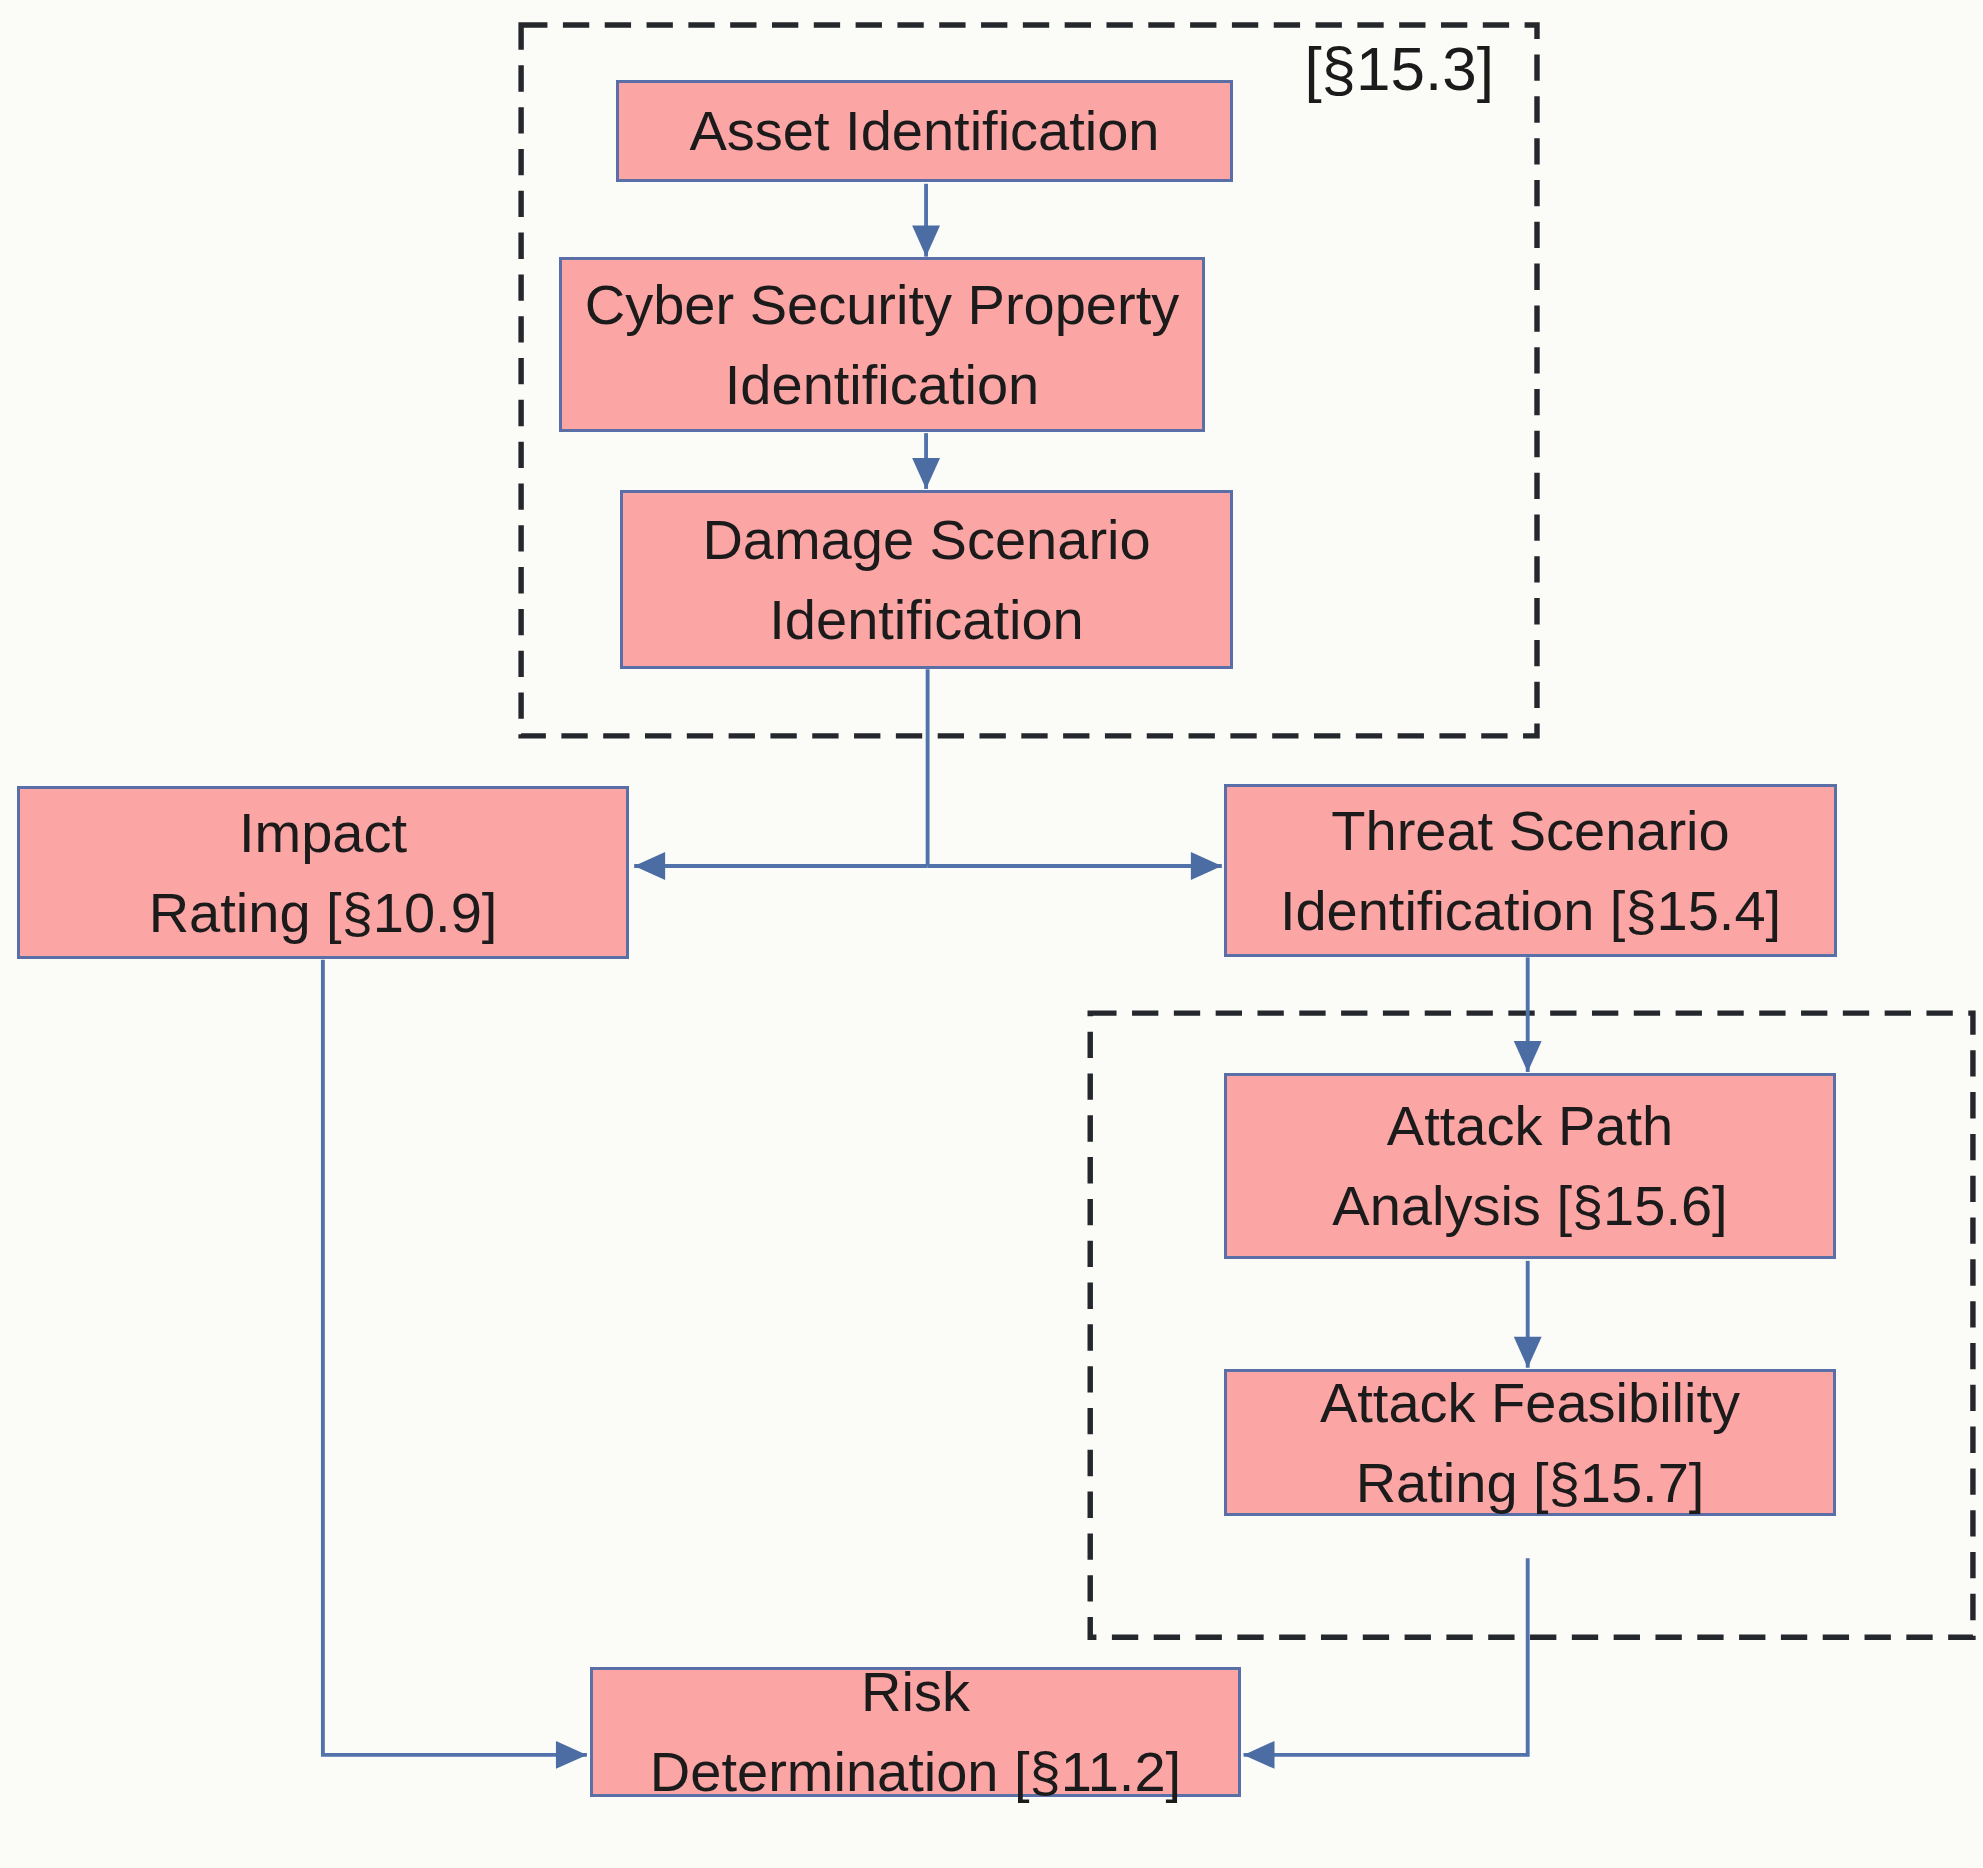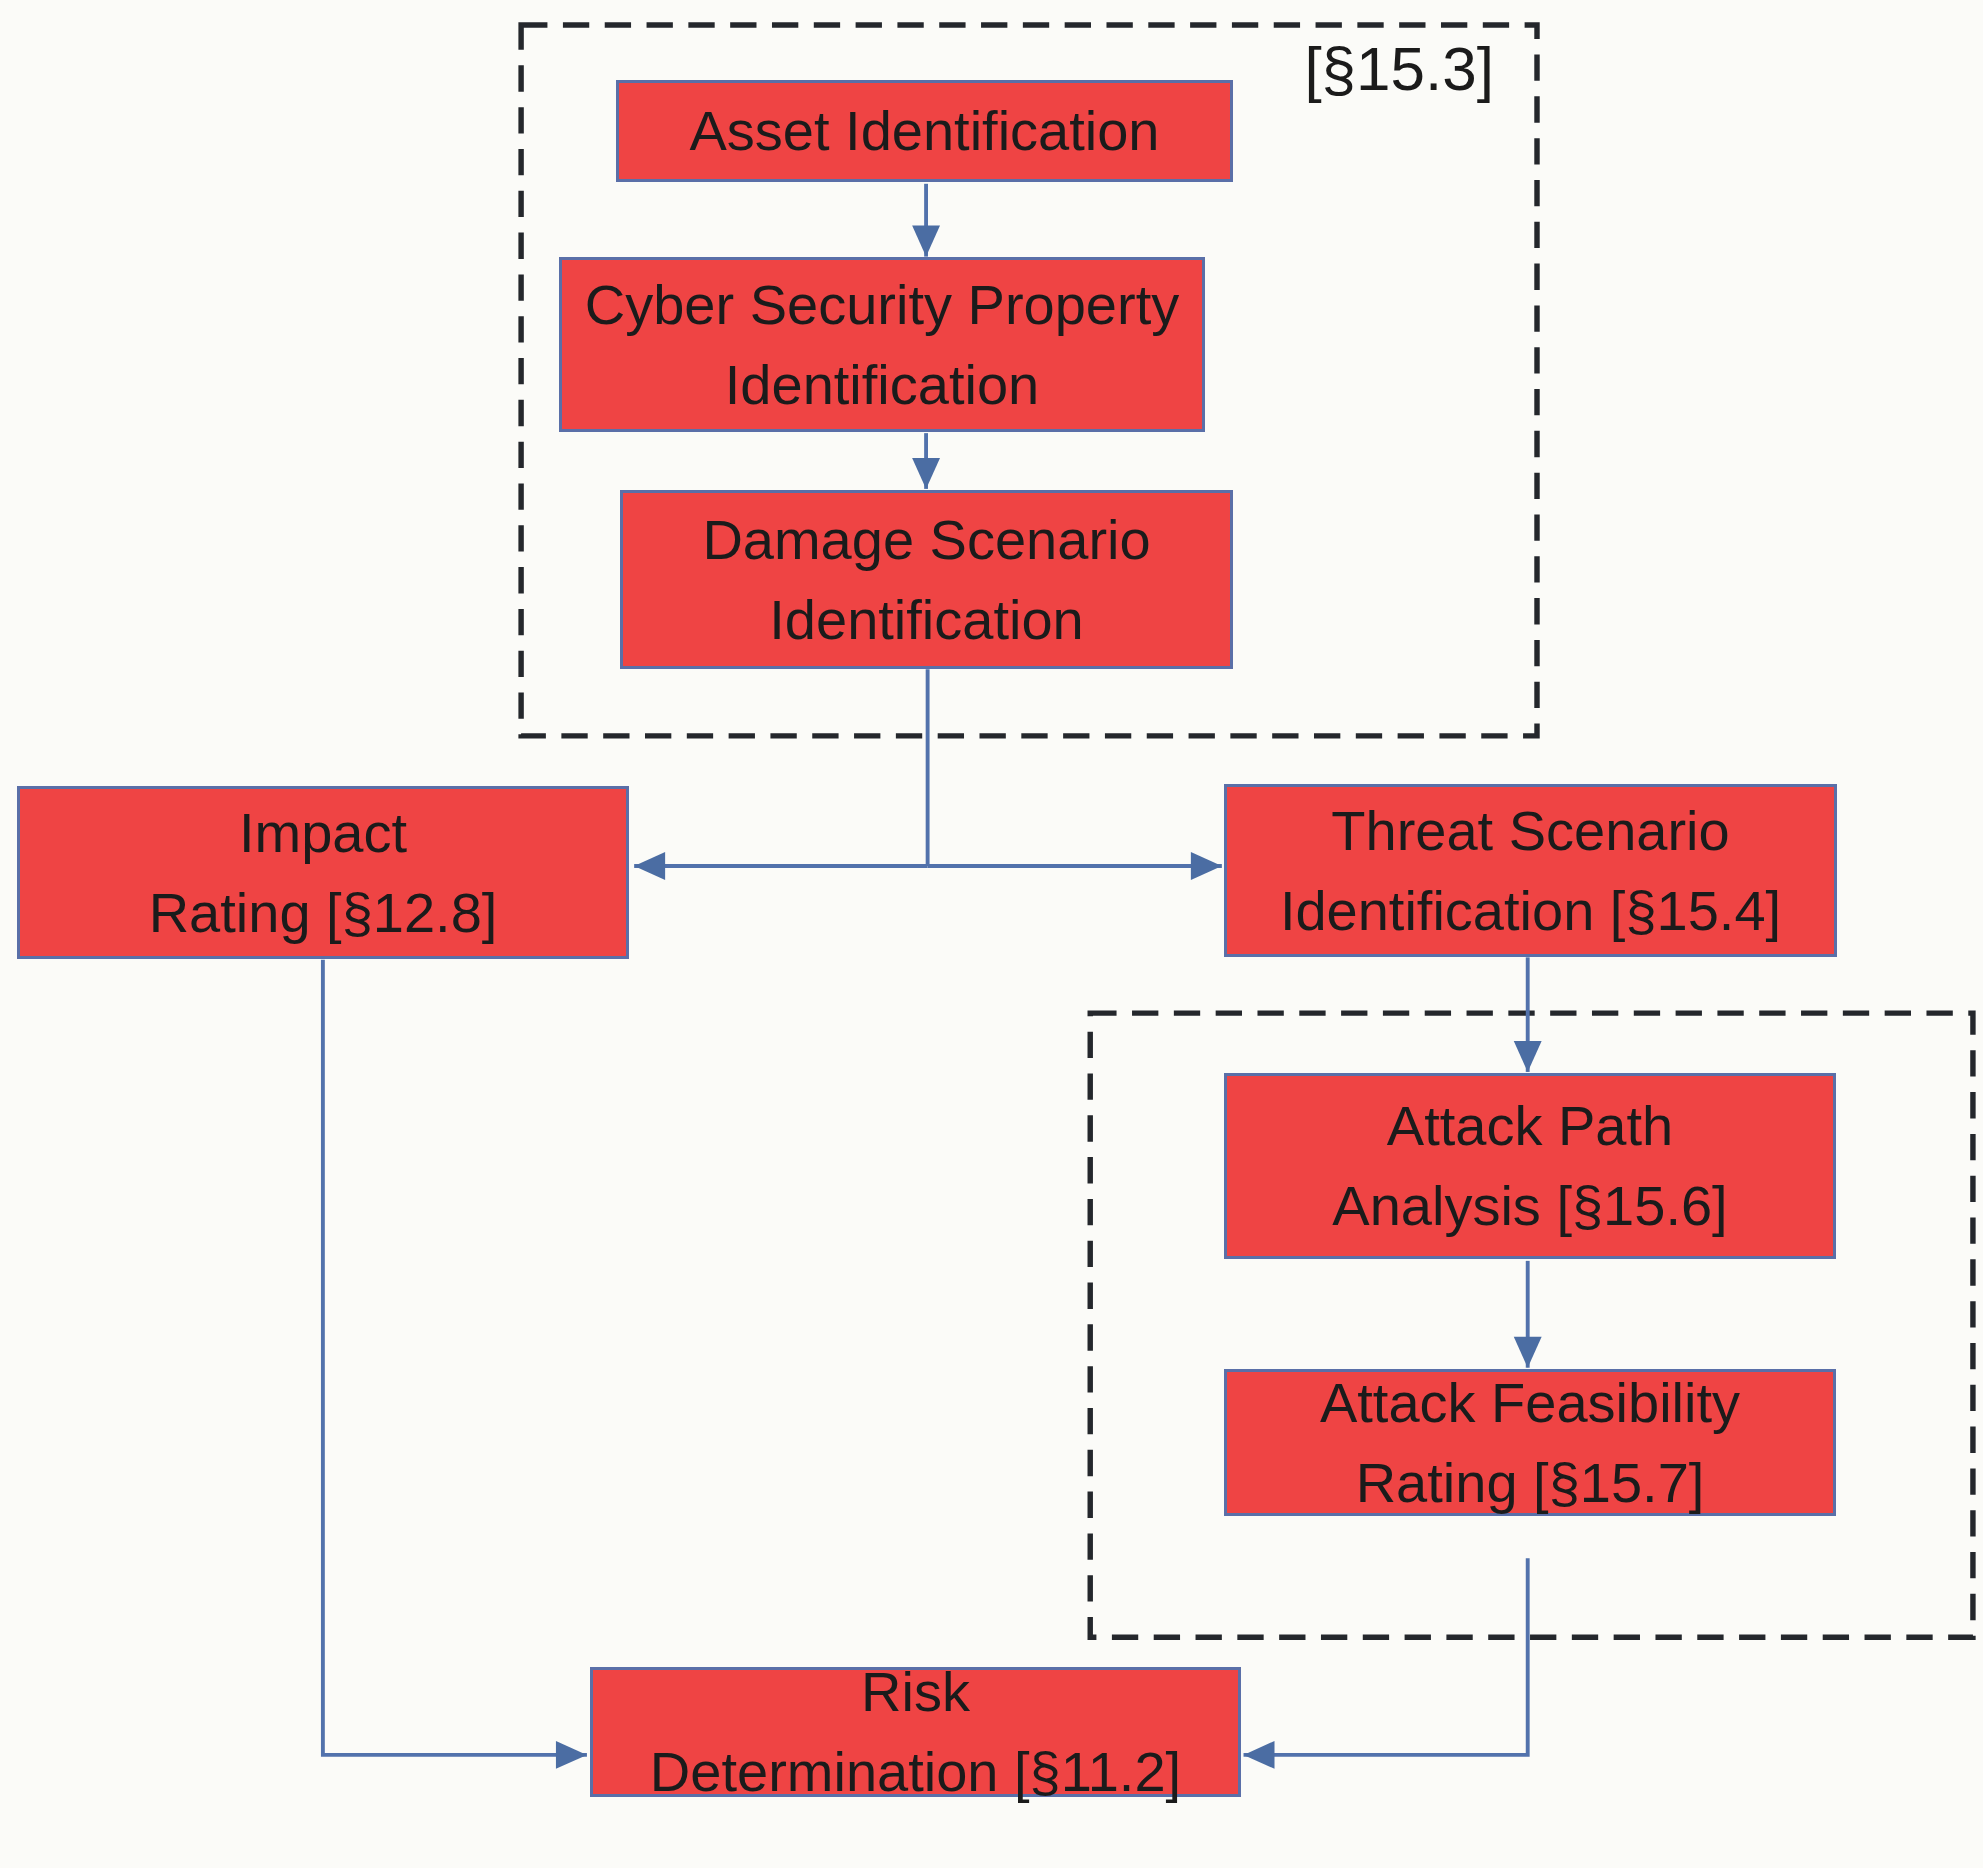--- a/index.html
+++ b/index.html
@@ -9,21 +9,21 @@
     font-family: "Liberation Sans", "DejaVu Sans", sans-serif;
     position: relative;
     overflow: hidden;
   }
   .canvas { position: absolute; left: 0; top: 0; width: 1983px; height: 1869px; }
   .connector-layer { position: absolute; left: 0; top: 0; width: 1983px; height: 1869px; }
 
   .node {
     position: absolute;
     box-sizing: border-box;
-    background: #ef4444;
+    background: #fca5a5;
     border: 3.9px solid #5a6fa8;
     display: flex;
     flex-direction: column;
     justify-content: center;
     align-items: center;
     text-align: left;
     font-size: 56px;
     line-height: 1.42;
     color: #1b1b1b;
     white-space: nowrap;
@@ -88,21 +88,21 @@
     <span>Identification</span>
   </div>
 
   <div class="node" id="n-damage">
     <span>Damage Scenario</span>
     <span>Identification</span>
   </div>
 
   <div class="node" id="n-impact">
     <span>Impact</span>
-    <span>Rating [§12.8]</span>
+    <span>Rating [§10.9]</span>
   </div>
 
   <div class="node" id="n-threat">
     <span>Threat Scenario</span>
     <span>Identification [§15.4]</span>
   </div>
 
   <div class="node" id="n-attack-path">
     <span>Attack Path</span>
     <span>Analysis [§15.6]</span>

